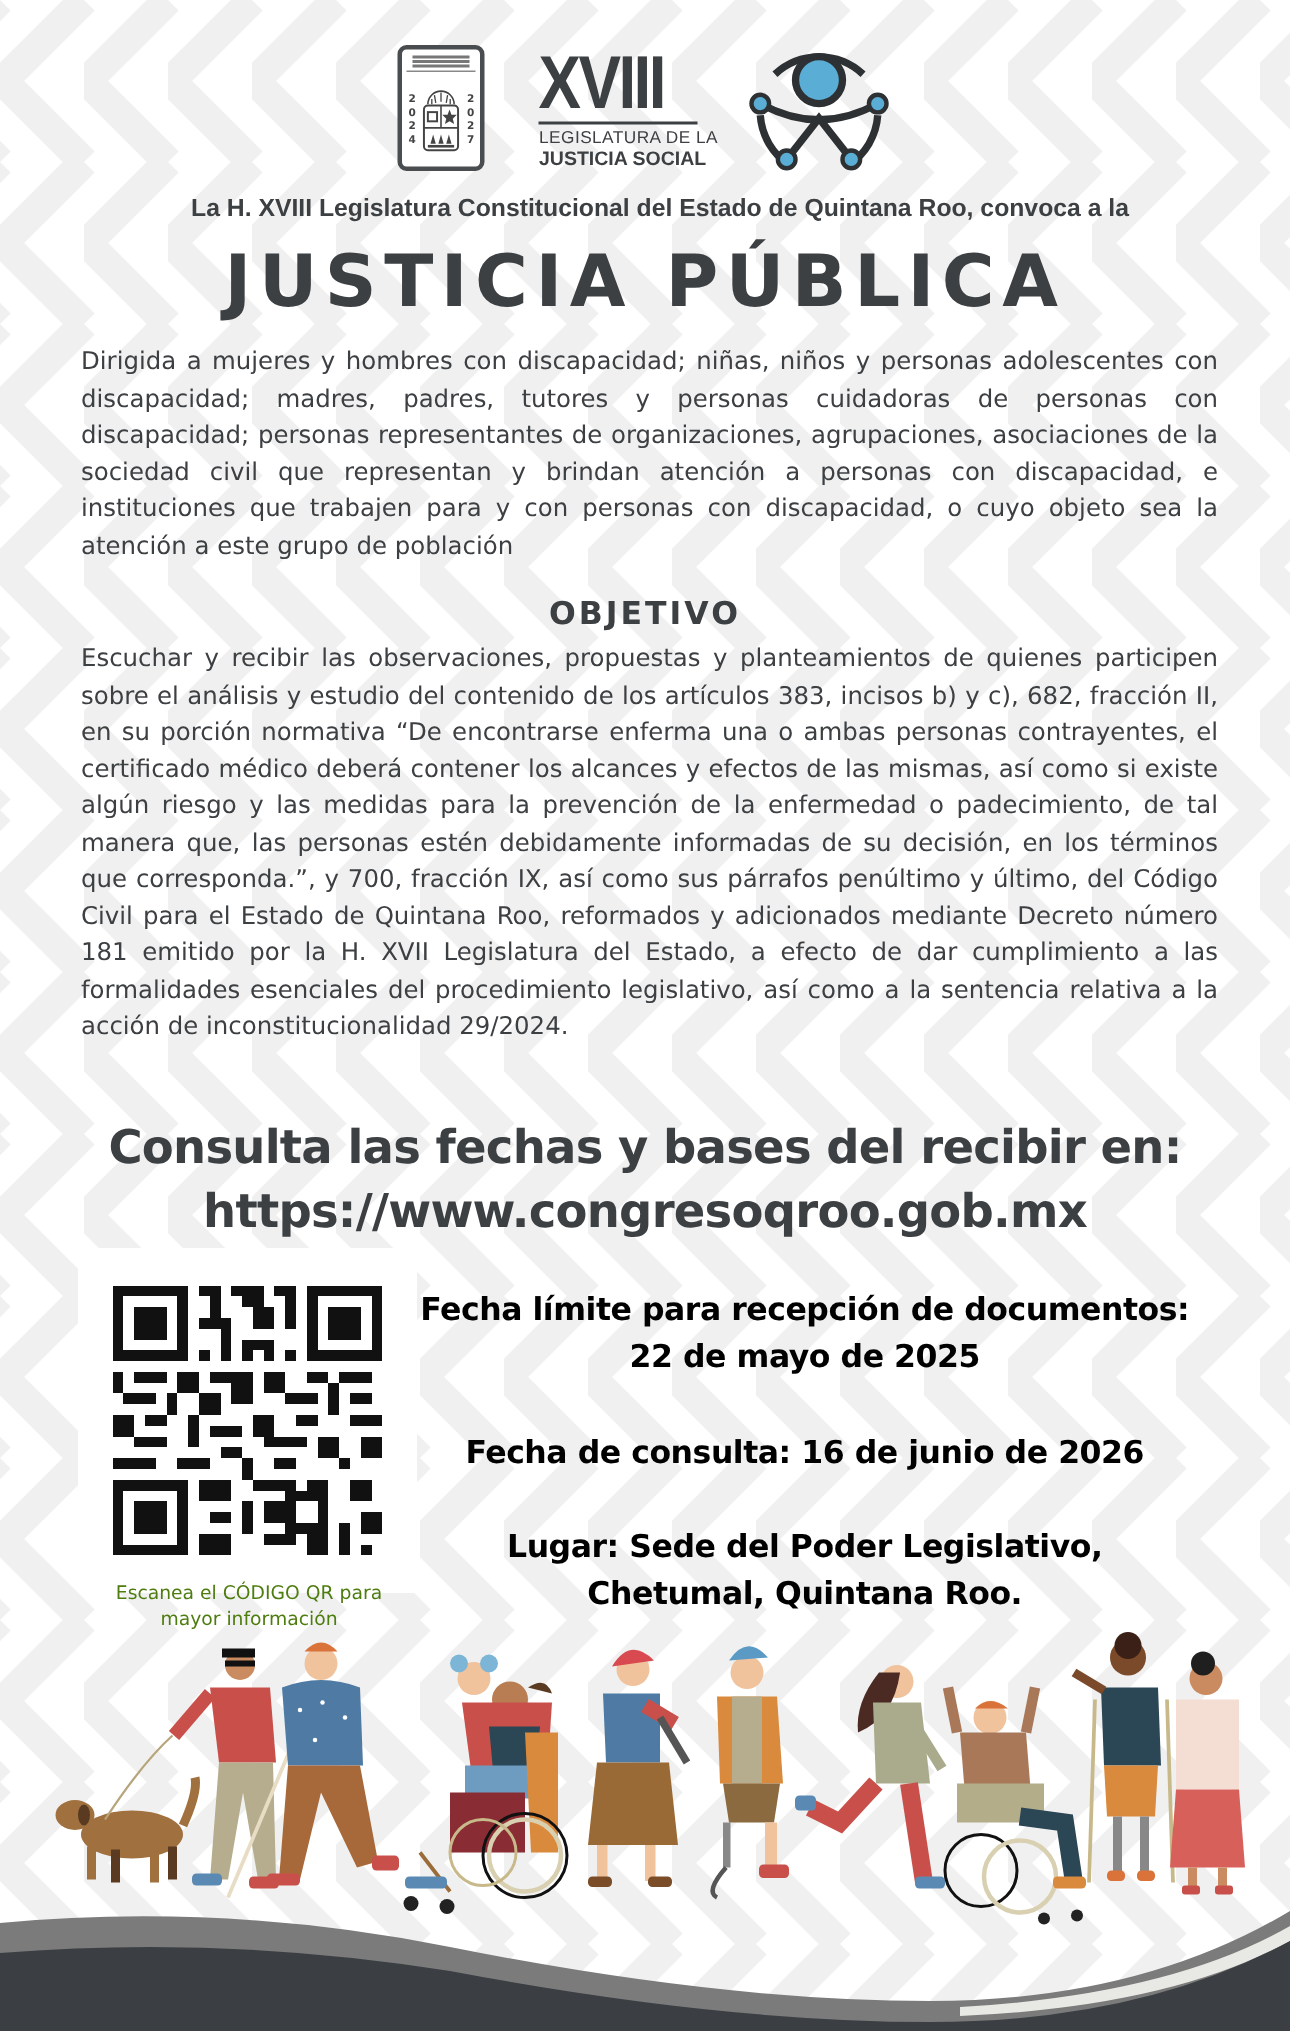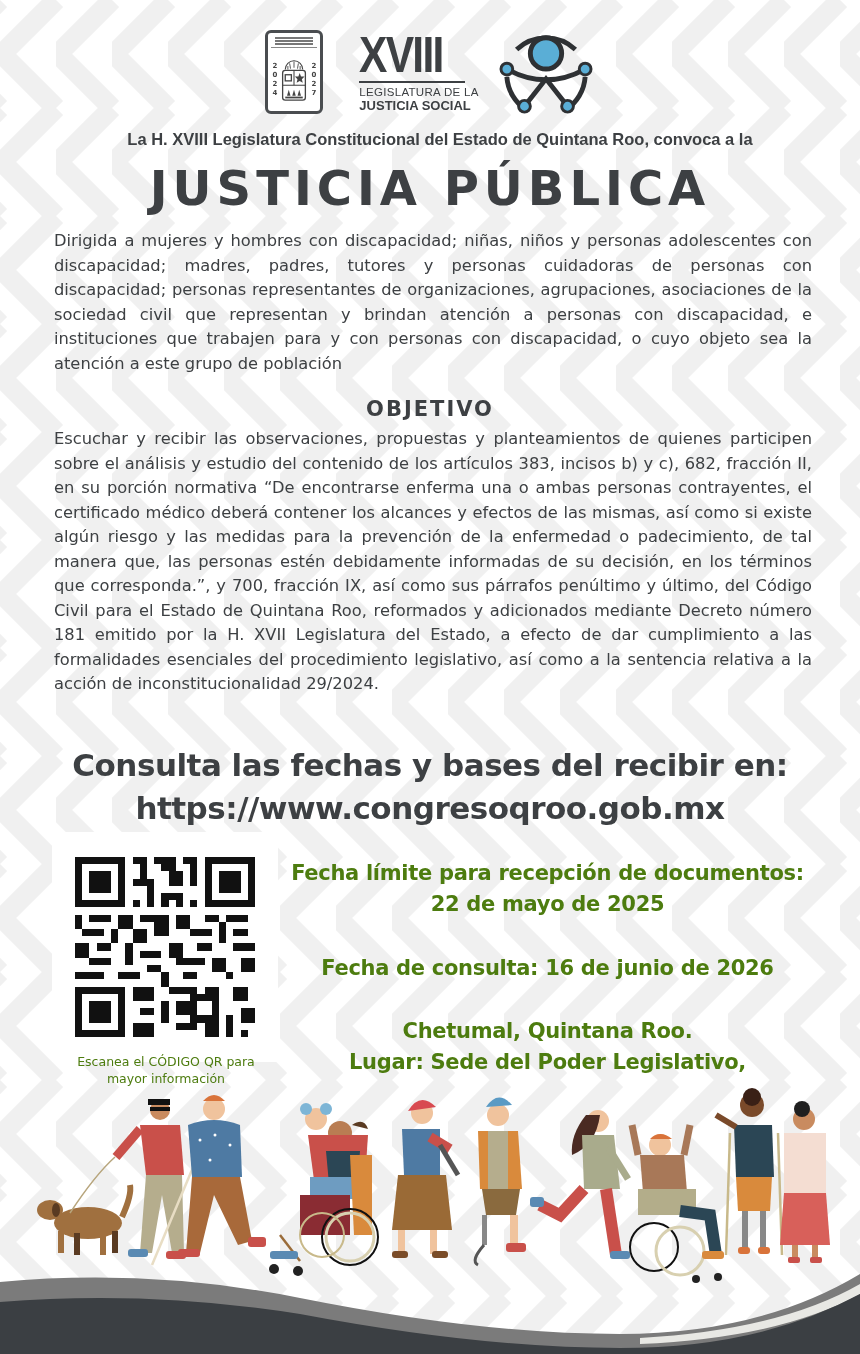--- a/index.html
+++ b/index.html
@@ -68,22 +68,22 @@
   .qr-box {
     position: absolute; left: 52px; top: 832px; width: 226px; height: 230px;
     background: #fff; display: flex; align-items: center; justify-content: center;
   }
   .qr { width: 180px; height: 180px; }
   .qr-caption {
     position: absolute; left: 50px; top: 1053px; width: 232px; text-align: center;
     font-family: "DejaVu Sans", sans-serif; font-size: 12.5px; line-height: 17px; color: #4d7c0f;
   }
   .info {
-    position: absolute; left: 275px; width: 545px; text-align: center;
-    font-family: "DejaVu Sans", sans-serif; font-weight: bold; font-size: 21px; line-height: 31px; color: #4d7c0f;
+    position: absolute; left: 264px; width: 545px; text-align: center;
+    font-family: "DejaVu Sans", sans-serif; font-weight: bold; font-size: 21px; line-height: 31px; color: #000000;
     letter-spacing: -0.3px;
   }
   .info1 { top: 858px; }
   .info2 { top: 953px; }
   .info3 { top: 1016px; }
 
   .people { position: absolute; left: 0; top: 1085px; width: 860px; height: 200px; }
   .wave { position: absolute; left: 0; bottom: 0; width: 860px; height: 100px; }
 </style>
 </head>
@@ -254,22 +254,22 @@
     <div>Escanea el CÓDIGO QR para</div>
     <div>mayor información</div>
   </div>
 
   <div class="info info1">
     <div>Fecha límite para recepción de documentos:</div>
     <div>22 de mayo de 2025</div>
   </div>
   <div class="info info2">Fecha de consulta: 16 de junio de 2026</div>
   <div class="info info3">
+    <div>Lugar: Sede del Poder Legislativo,</div>
     <div>Chetumal, Quintana Roo.</div>
-    <div>Lugar: Sede del Poder Legislativo,</div>
   </div>
 
   <svg class="people" viewBox="0 0 860 200">
 
     <g>
       <ellipse cx="88" cy="138" rx="34" ry="16" fill="#a0703f"></ellipse>
       <ellipse cx="50" cy="125" rx="13" ry="10" fill="#a0703f"></ellipse>
       <ellipse cx="56" cy="125" rx="4" ry="7" fill="#5a3b22"></ellipse>
       <rect x="58" y="146" width="6" height="22" fill="#a0703f"></rect>
       <rect x="74" y="148" width="6" height="22" fill="#5a3b22"></rect>

